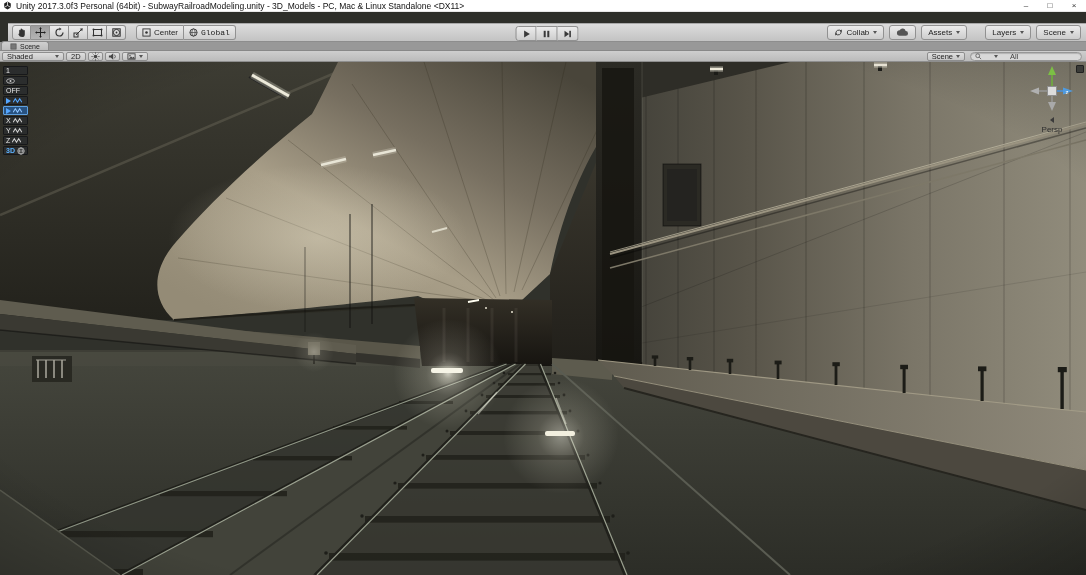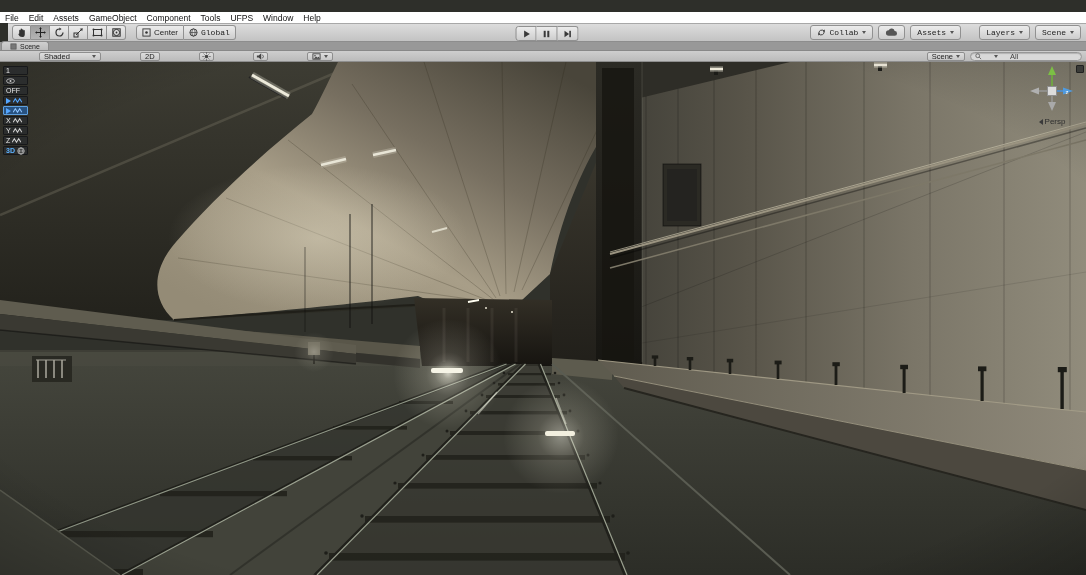--- a/index.html
+++ b/index.html
@@ -48,21 +48,21 @@
     background:linear-gradient(#ececec,#cdcdcd);
     display:flex; align-items:center; gap:3px; font-size:8px; color:#222;
   }
   .pbtn:first-child { border-left:1px solid #919191; border-radius:3px 0 0 3px; }
   .pbtn:last-child { border-radius:0 3px 3px 0;font-family:Liberation Mono, monospace; }
   .play-group { position:absolute; left:50%; top:2px; transform:translateX(-50%); display:flex; }
   .playbtn { width:21px; height:15px; border:1px solid #919191; border-left:none;
     background:linear-gradient(#ececec,#cdcdcd); display:flex; align-items:center; justify-content:center; }
   .playbtn:first-child { border-left:1px solid #919191; border-radius:3px 0 0 3px; }
   .playbtn:last-child { border-radius:0 3px 3px 0; }
-  .right-group { margin-left:auto; display:flex; align-items:center; margin-right:5px; gap:5px;font-family:Liberation Mono, monospace; }
+  .right-group { margin-left:auto; display:flex; align-items:center; margin-right:5px; gap:5px; }
   .ddbtn {
     height:15px; padding:0 6px; border:1px solid #919191; border-radius:3px;
     background:linear-gradient(#ececec,#cdcdcd);
     display:flex; align-items:center; gap:4px; font-size:8px; color:#222;
   }
   .caret { width:0; height:0; border-left:3px solid transparent; border-right:3px solid transparent;
            border-top:4px solid #555; }
   .caret.sm { border-left-width:2.5px; border-right-width:2.5px; border-top-width:3px; }
   .spacer8 { width:8px; }
   
@@ -77,21 +77,21 @@
   }
   
   .scenebar {
     position:absolute; top:51px; left:0; right:0; height:11px;
     background:linear-gradient(#cecece,#bbbbbb); border-bottom:1px solid #8e8e8e;
     display:flex; align-items:center; font-size:7.5px; color:#222; padding:0 2px;
   }
   .sdd {
     height:9px; border:1px solid #8e8e8e; border-radius:2px;
     background:linear-gradient(#dedede,#c6c6c6);
-    display:flex; align-items:center; gap:3px; padding:0 4px; margin-right:2px;margin-left:37px;
+    display:flex; align-items:center; gap:3px; padding:0 4px; margin-right:2px;
   }
   .sdd.icon-only { padding:0 2px; }
   .flexspace { flex:1; }
   .searchpill {
     height:9px; width:112px; border:1px solid #979797; border-radius:5px;
     background:#d9d9d9; box-shadow:inset 0 1px 1px rgba(0,0,0,.18);
     display:flex; align-items:center; gap:12px; padding:0 4px; margin-left:3px; margin-right:2px;
     color:#444;
   }
   
@@ -104,43 +104,44 @@
     color:#e6e6e6; font-size:7px; line-height:7px; display:flex; align-items:center; gap:2px;
     padding:0 2px; border-radius:1px;
   }
   .ov-btn.active { background:rgba(40,84,134,.95); border-color:#5ea0e0; }
   .ov-btn .lbl3d { color:#5db2ff; font-weight:bold; }
   .ov-arrow { width:0; height:0; border-top:3px solid transparent; border-bottom:3px solid transparent;
               border-left:5px solid #54a6ff; }
   
   .view-gizmo { position:absolute; right:8px; top:3px; width:52px; text-align:center; }
   .gizmo-label { display:flex; align-items:center; justify-content:center; gap:2px;
-                 font-size:8px; color:#2e2e2e; margin-top:0px; }
+                 font-size:8px; color:#2e2e2e; margin-top:0px;flex-direction:column; }
   .tri-left { width:0; height:0; border-top:3px solid transparent; border-bottom:3px solid transparent;
               border-right:4px solid #3a3a3a; }
   .corner-icon { position:absolute; right:2px; top:3px; width:8px; height:8px;
                  background:#3a3b38; border:1px solid #202120; border-radius:1px; }
 </style>
 </head>
 <body>
 
 <div class="window">
 
-
-  <div class="menubar">
-    <span class="menu-item">File</span>
-    <span class="menu-item">Edit</span>
-    <span class="menu-item">Assets</span>
-    <span class="menu-item">GameObject</span>
-    <span class="menu-item">Component</span>
-    <span class="menu-item">Tools</span>
-    <span class="menu-item">UFPS</span>
-    <span class="menu-item">Window</span>
-    <span class="menu-item">Help</span>
+  <div class="titlebar">
+    <svg class="unity-logo" viewBox="0 0 12 12">
+      <path d="M6 0.8 L10.4 3.4 V8.6 L6 11.2 L1.6 8.6 V3.4 Z" fill="#222"></path>
+      <path d="M6 1.2 V6 M6 6 L10.2 8.4 M6 6 L1.8 8.4" stroke="#fff" stroke-width="1" fill="none"></path>
+    </svg>
+    <span class="title-text">Unity 2017.3.0f3 Personal (64bit) - SubwayRailroadModeling.unity - 3D_Models - PC, Mac &amp; Linux Standalone &lt;DX11&gt;</span>
+    <div class="win-controls">
+      <div class="win-btn">–</div>
+      <div class="win-btn">□</div>
+      <div class="win-btn">×</div>
+    </div>
   </div>
+
 
   <div class="toolbar">
     <div class="tool-group">
       <div class="tbtn">
         <svg width="11" height="11" viewBox="0 0 11 11">
           <path d="M3.2 6.5 V3.4 a.7.7 0 0 1 1.4 0 V2.2 a.7.7 0 0 1 1.4 0 V3 a.7.7 0 0 1 1.4 0 v.8 a.7.7 0 0 1 1.4 0 V7.4 c0 1.6 -1 2.6 -2.7 2.6 c-1.8 0 -2.7 -.8 -3.5 -2.2 c-.4 -.7 -.1 -1.2 .6 -1.3 Z" fill="#333"></path>
         </svg>
       </div>
       <div class="tbtn active">
         <svg width="11" height="11" viewBox="0 0 11 11">

